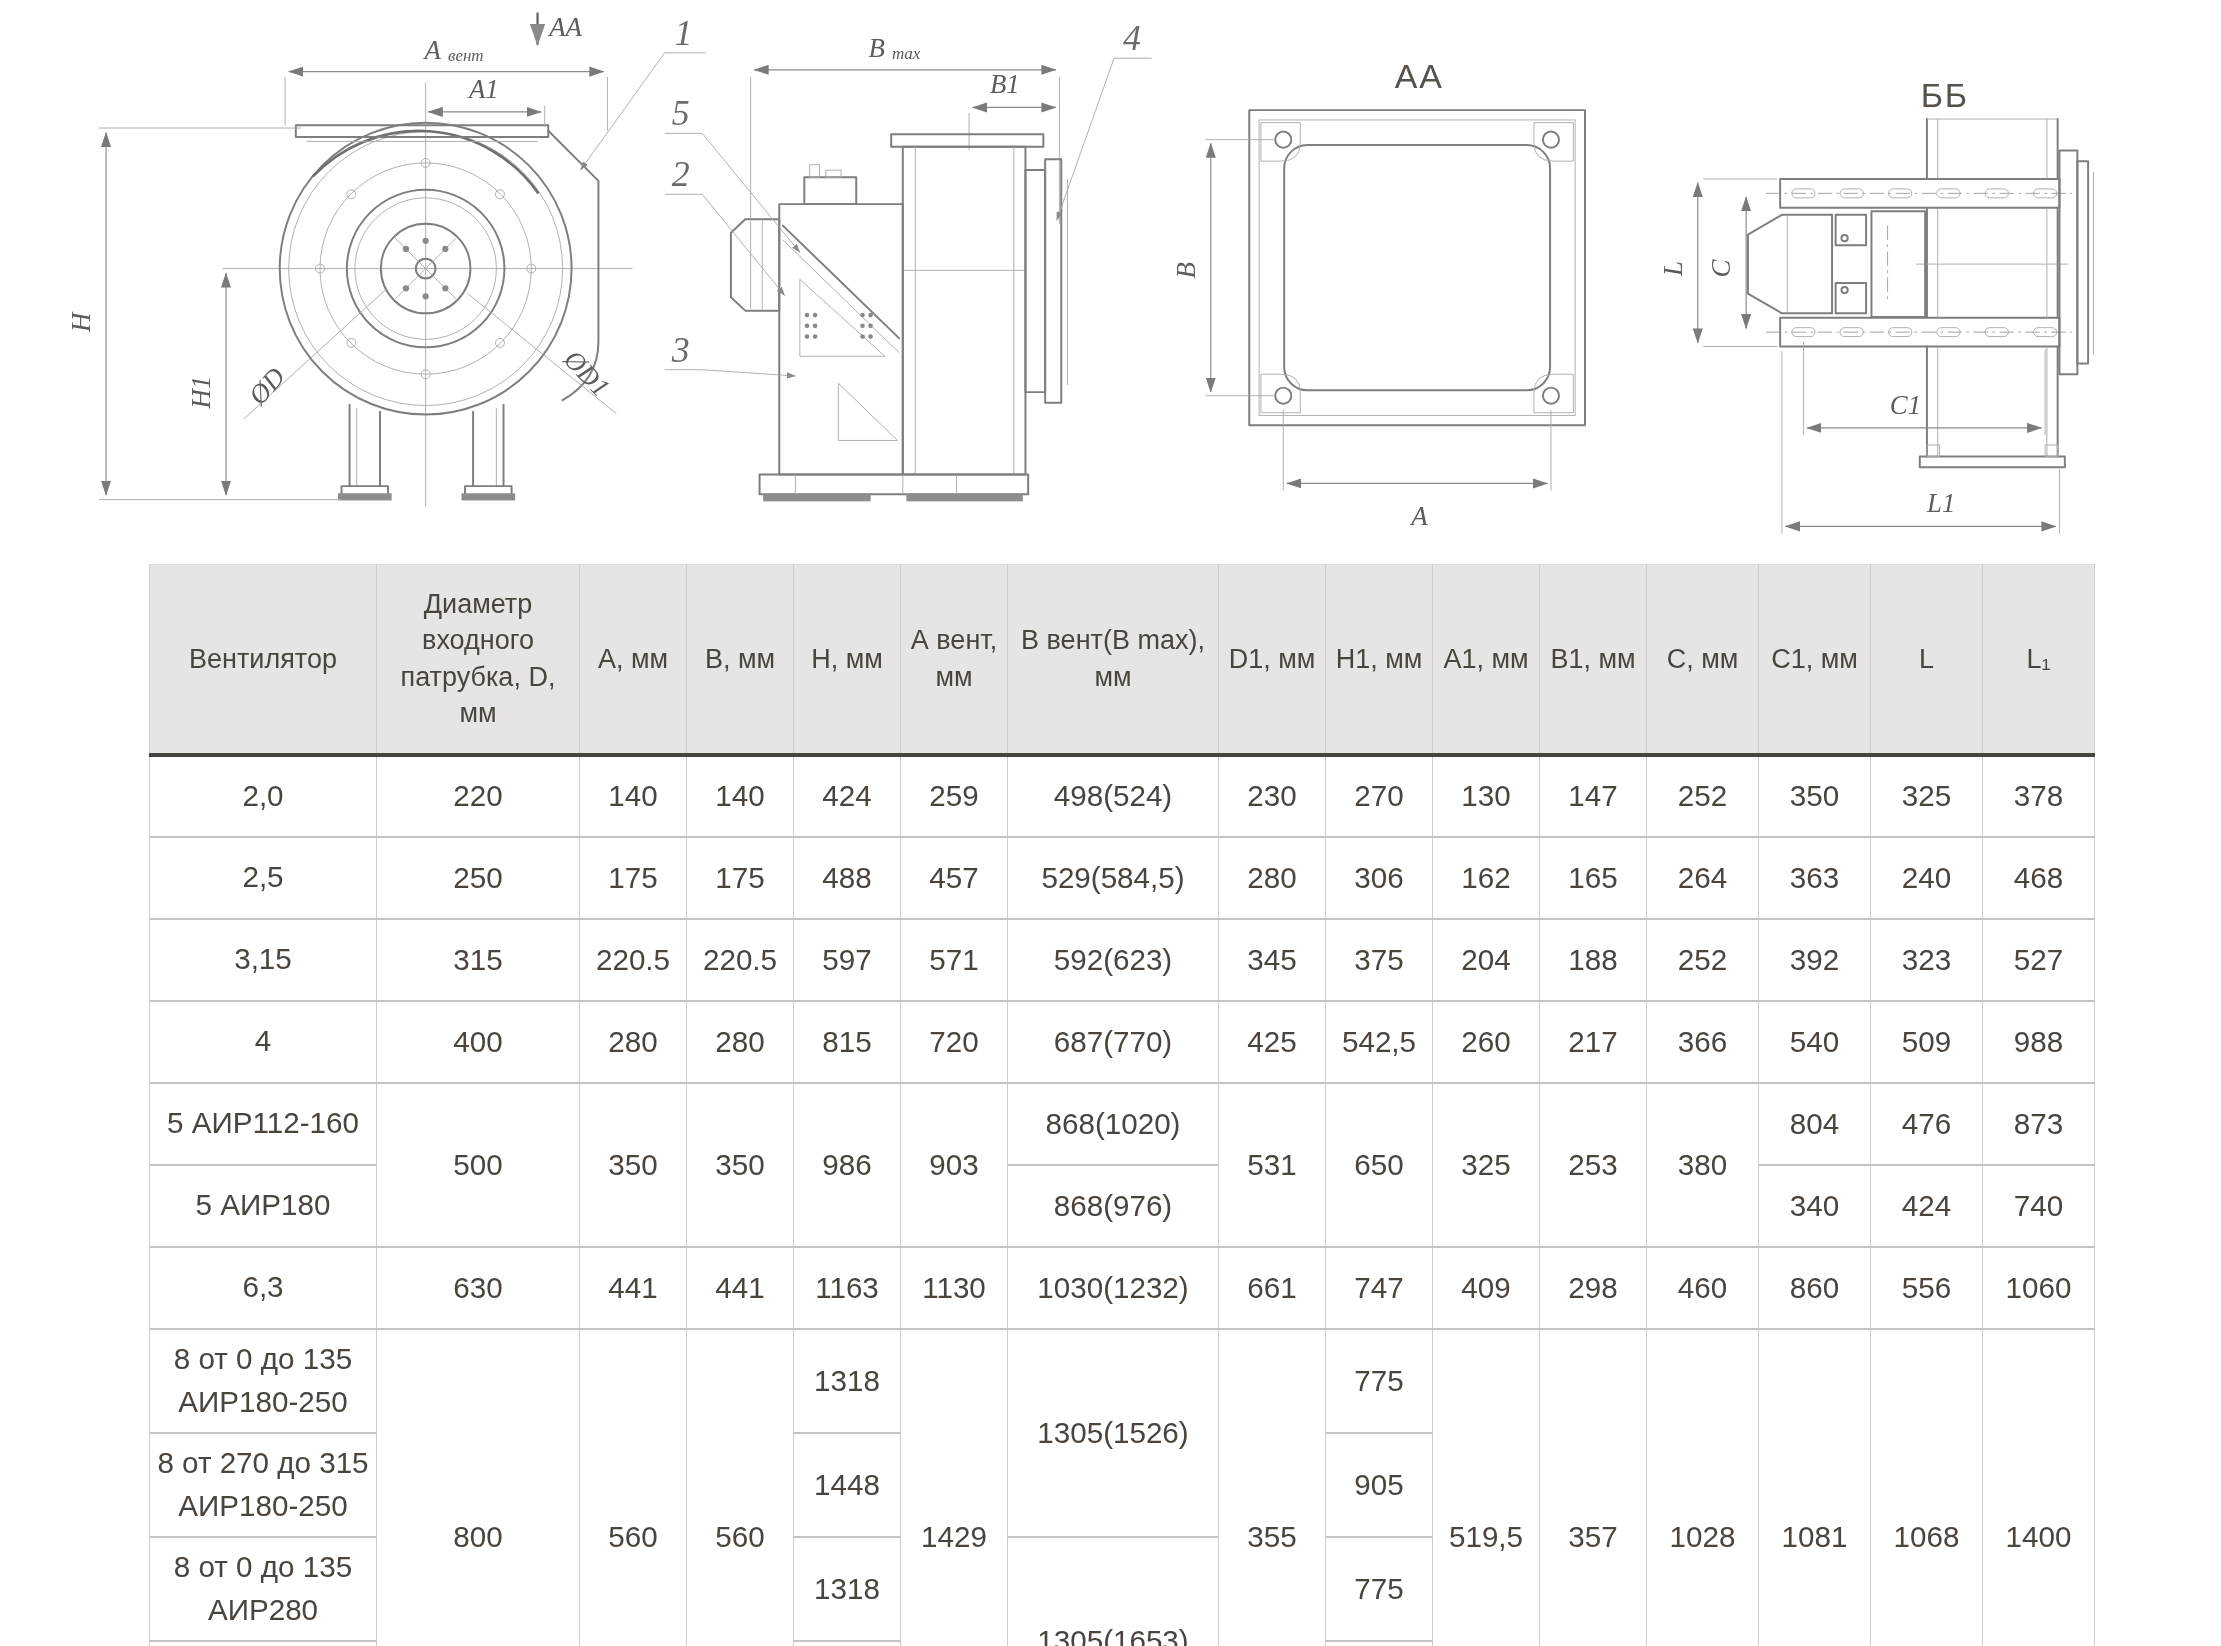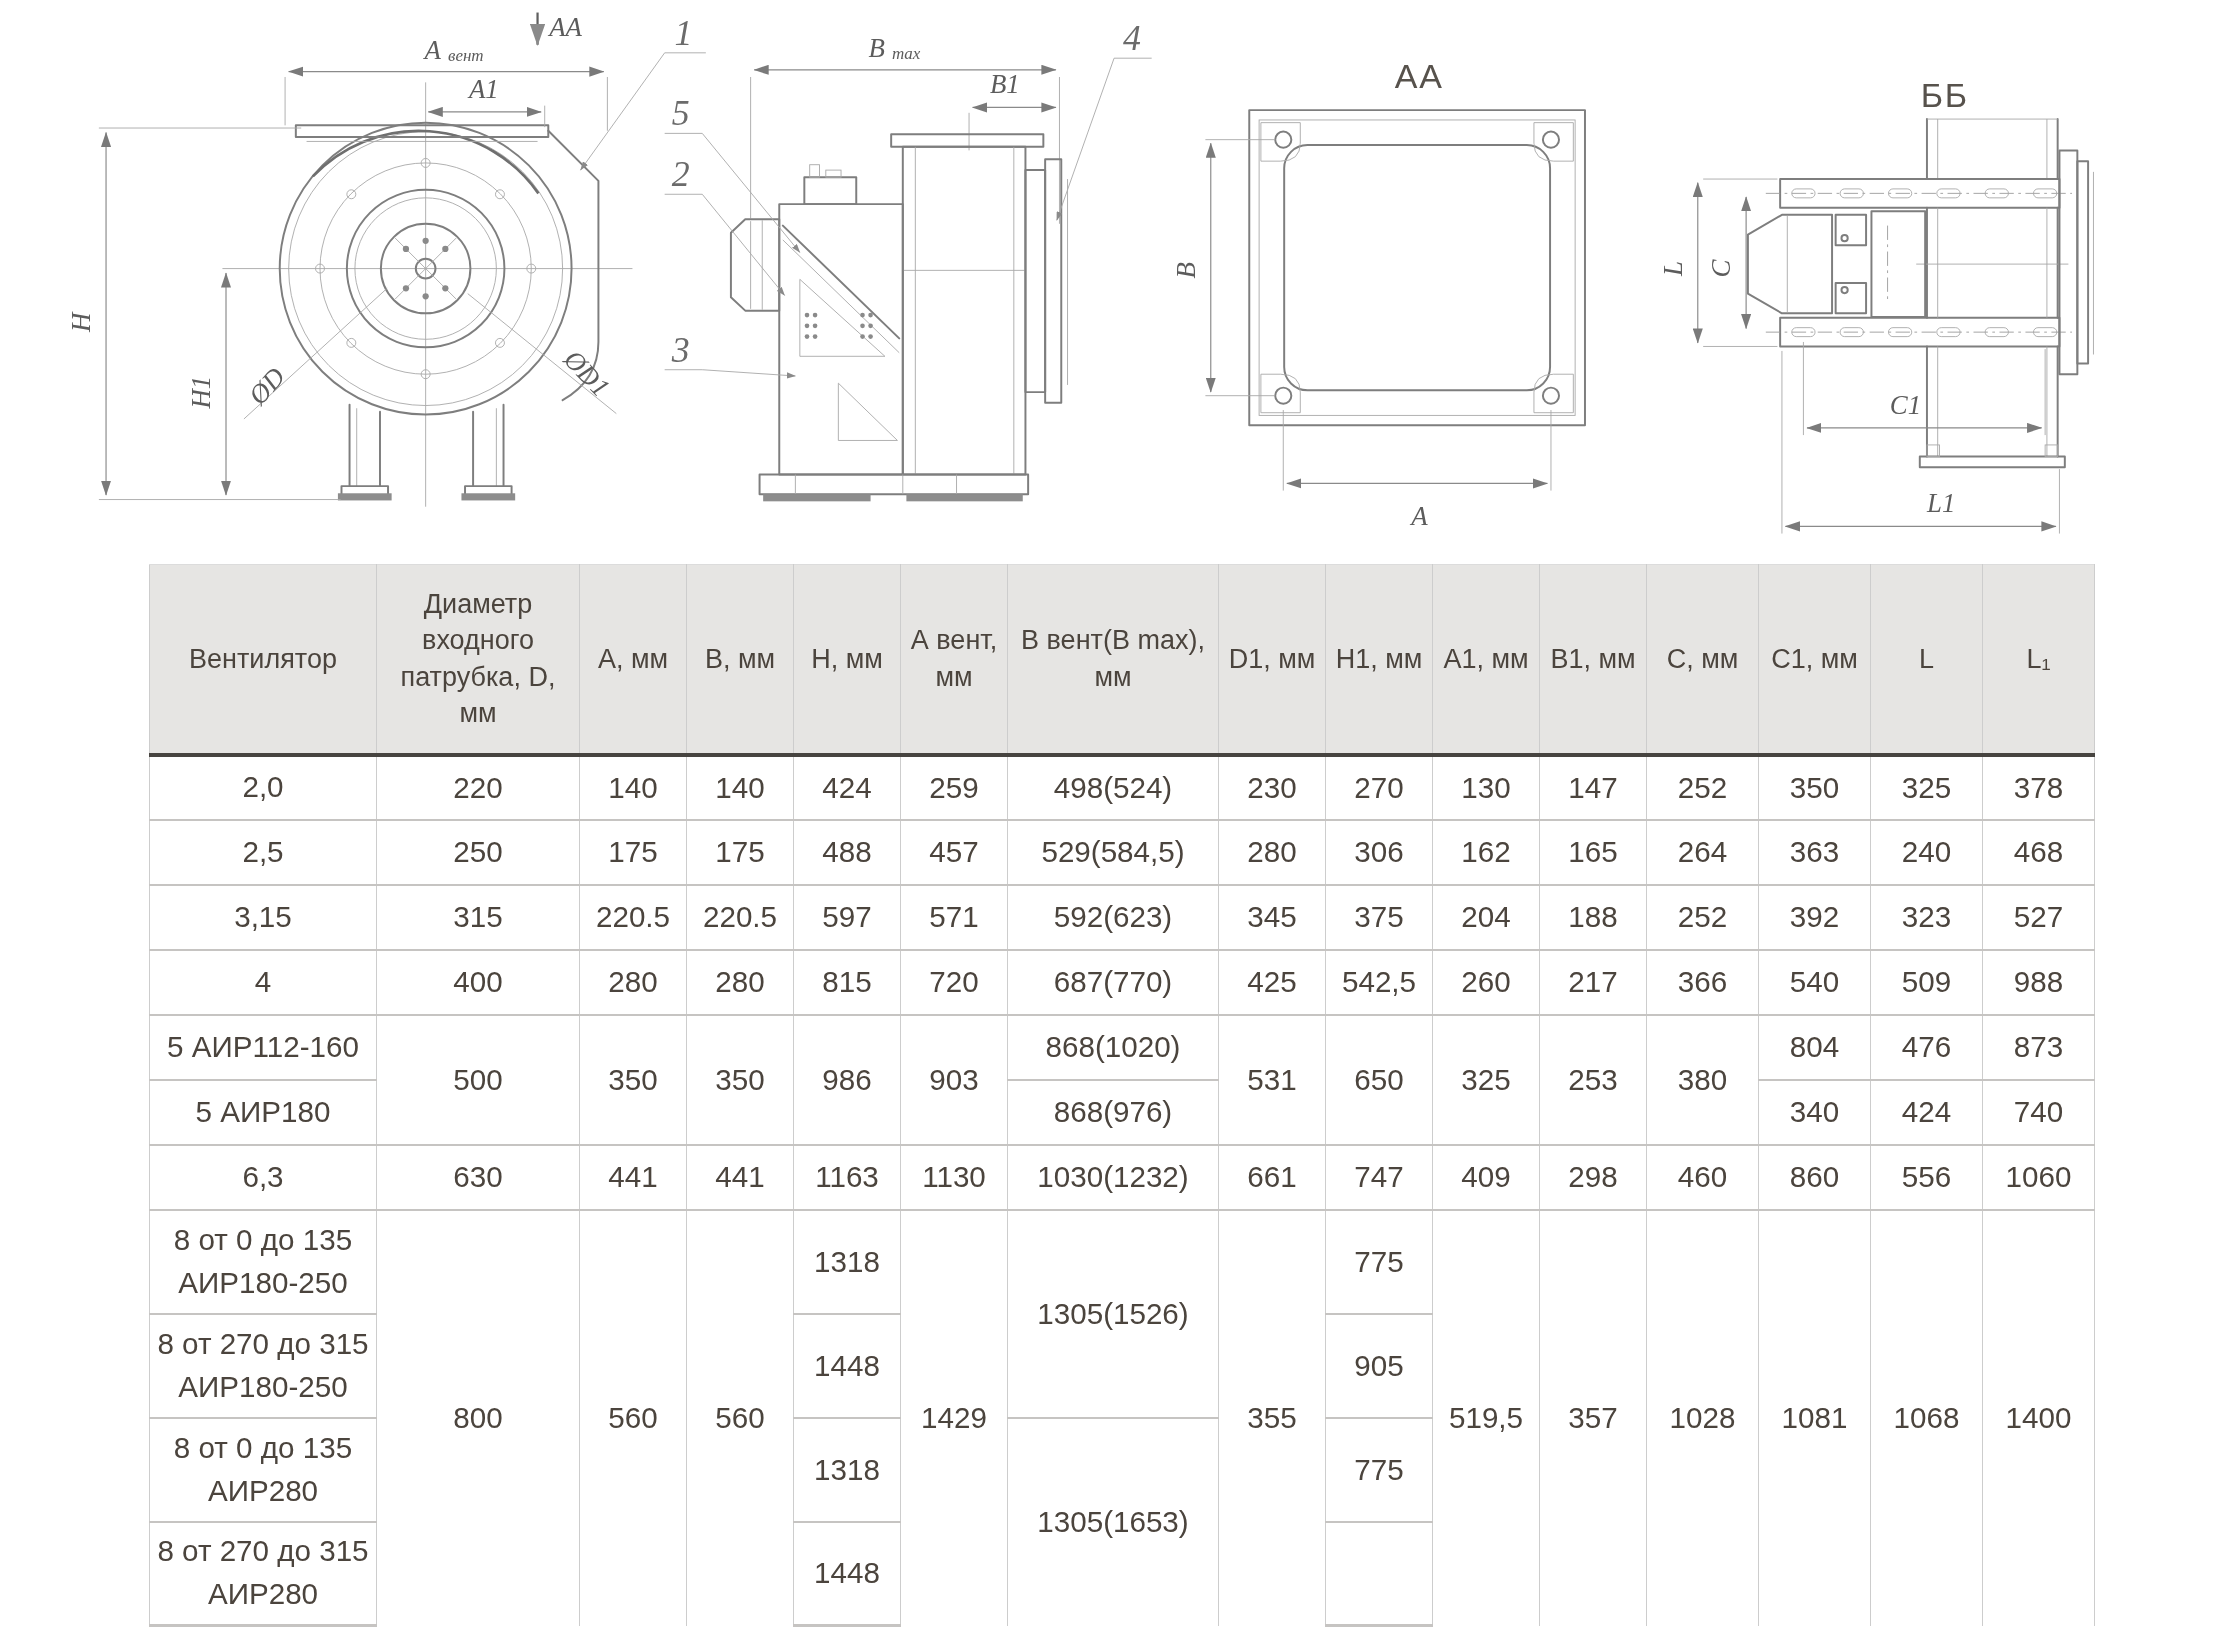--- a/index.html
+++ b/index.html
@@ -18,21 +18,21 @@
   .callout{font:italic 40px "Liberation Serif",serif;fill:#6b6b6b;}
   .vtitle{font:38px "Liberation Sans",sans-serif;fill:#57524c;letter-spacing:2px;}
   
   #spec-table{position:absolute;left:149px;top:564px;width:1943px;border-collapse:collapse;
               table-layout:fixed;}
   #spec-table th,#spec-table td{border-right:0.9px solid #cdcdcd;border-left:0.9px solid #cdcdcd;
               text-align:center;vertical-align:middle;padding:0 3.6px;overflow:hidden;}
   #spec-table thead th{background:#e6e5e3;font-weight:normal;font-size:27px;line-height:1.35;
               border-top:0.9px solid #dcdcdc;border-bottom:4.5px solid #474440;color:#4b443d;}
   #spec-table td{font-size:29.6px;border-top:2.7px solid #c6c4c2;color:#4b443d;background:#fff;}
-  #spec-table tr.rowstd{height:65px;}
+  #spec-table tr.rowstd{height:82px;}
   #spec-table tr.rowtall{height:104px;}
   #spec-table tr.rowhead{height:190px;}
   #spec-table tbody tr:last-child td{border-bottom:3.6px solid #c6c4c2;}
   td.name{white-space:pre-line;font-size:28px;line-height:1.45;}
 </style>
 </head>
 <body>
 
 <div id="page">
 

